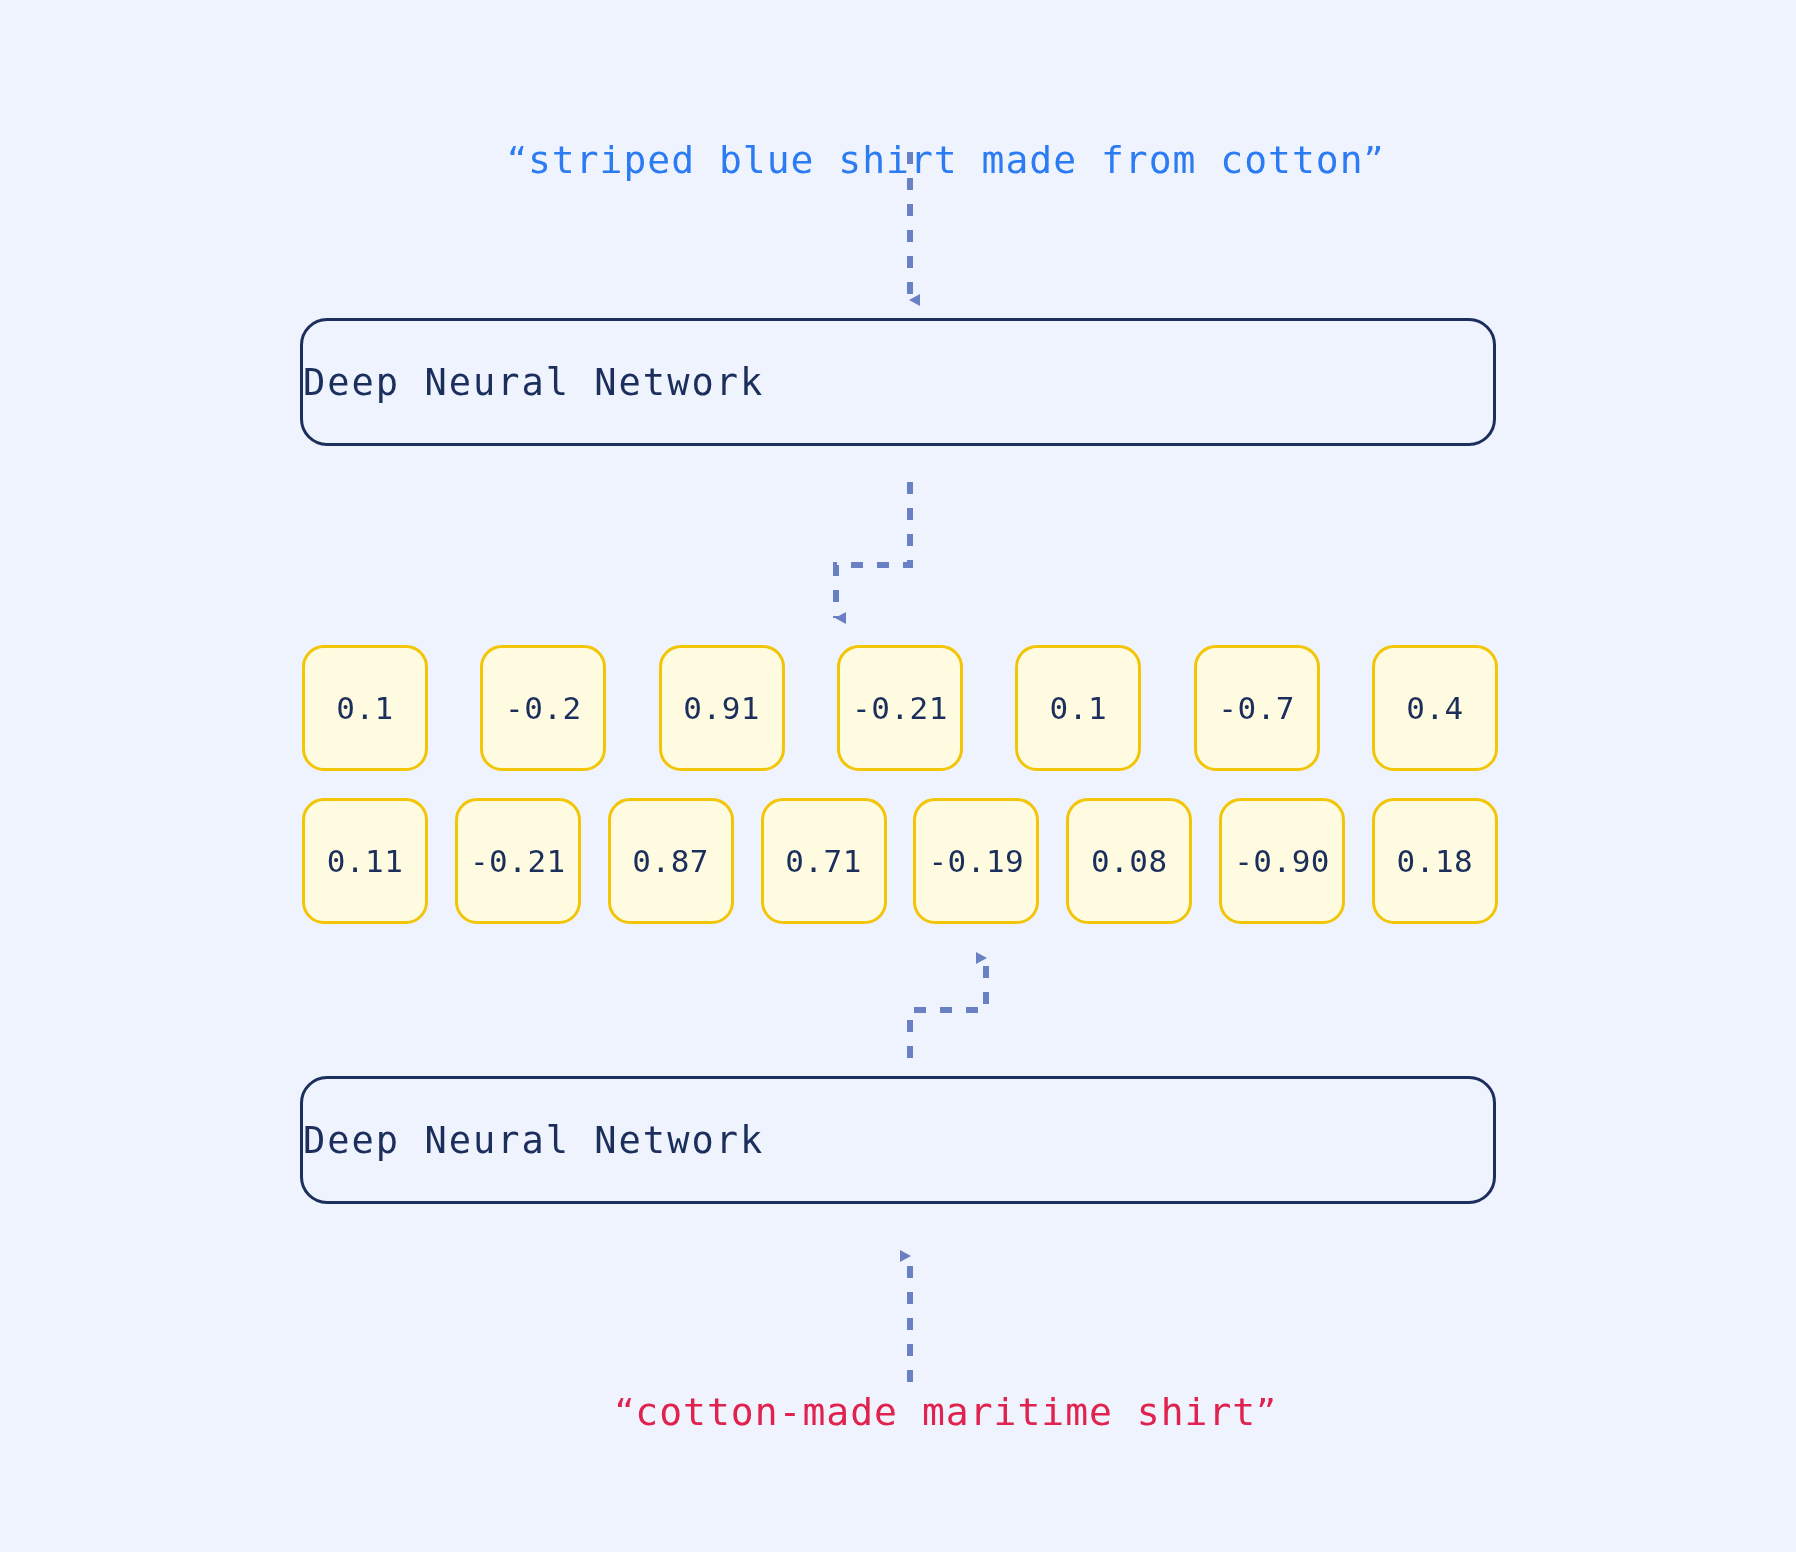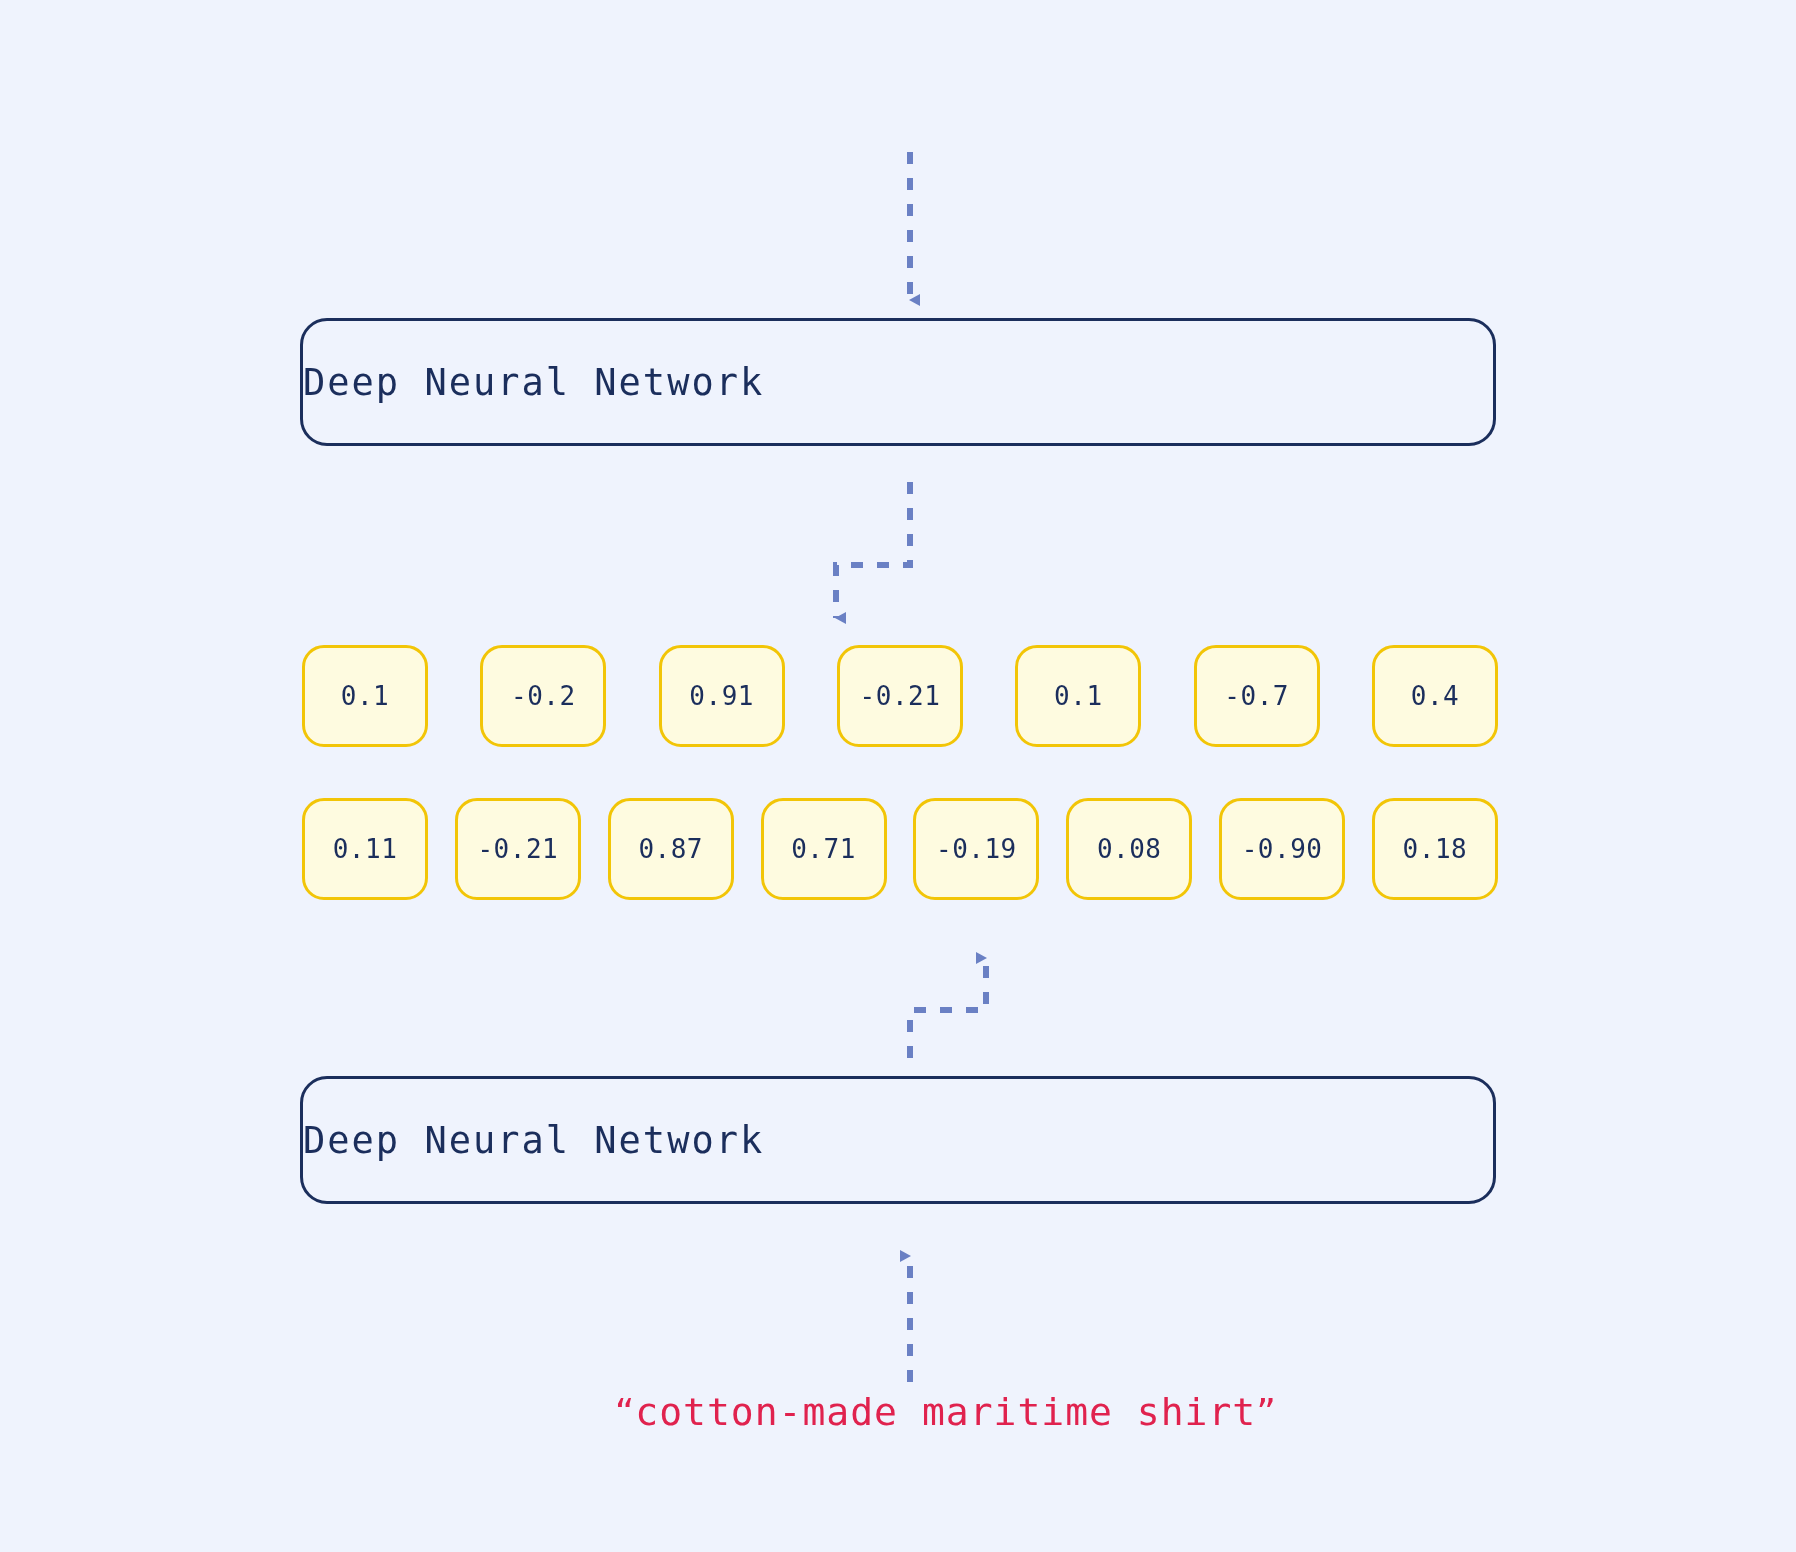--- a/index.html
+++ b/index.html
@@ -72,49 +72,52 @@
     width: 1196px;
     height: 126px;
     display: flex;
     justify-content: space-between;
   }
   .emb-row-1 { top: 645px; }
   .emb-row-2 { top: 798px; }
 
   .cell {
     width: 126px;
-    height: 102px;
+    height: 126px;
     box-sizing: border-box;
     border: 3px solid #f2c507;
     border-radius: 22px;
     background: #fefbe0;
     display: flex;
     align-items: center;
     justify-content: center;
     font-family: "DejaVu Sans Mono", monospace;
-    font-size: 26px;
+    font-size: 31px;
     color: #1b2e5c;
     letter-spacing: 0.5px;
   }
 
   
   .connectors {
     position: absolute;
     left: 0;
     top: 0;
     width: 1796px;
     height: 1552px;
     pointer-events: none;
   }
 </style>
 </head>
 <body>
 
 <div class="stage">
 
+  <div class="caption caption-top">
+    <span class="qmark">“</span><span>striped blue shirt made from cotton</span><span class="qmark">”</span>
+  </div>
 
   <div class="dnn dnn-top">
     <span class="dnn-label">Deep Neural Network</span>
   </div>
 
   <div class="emb-row emb-row-1">
     <div class="cell">0.1</div>
     <div class="cell">-0.2</div>
     <div class="cell">0.91</div>
     <div class="cell">-0.21</div>

